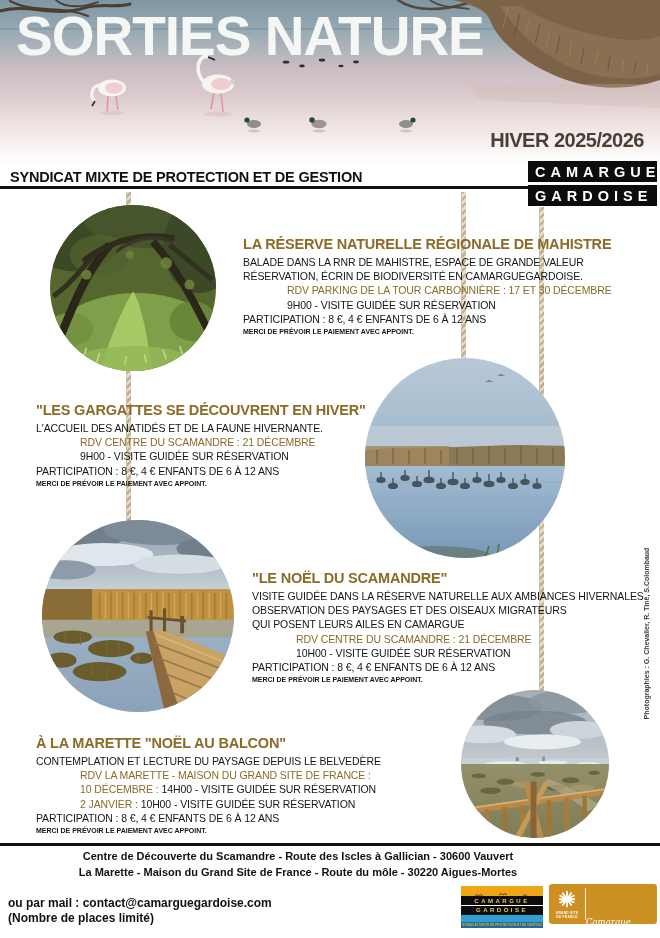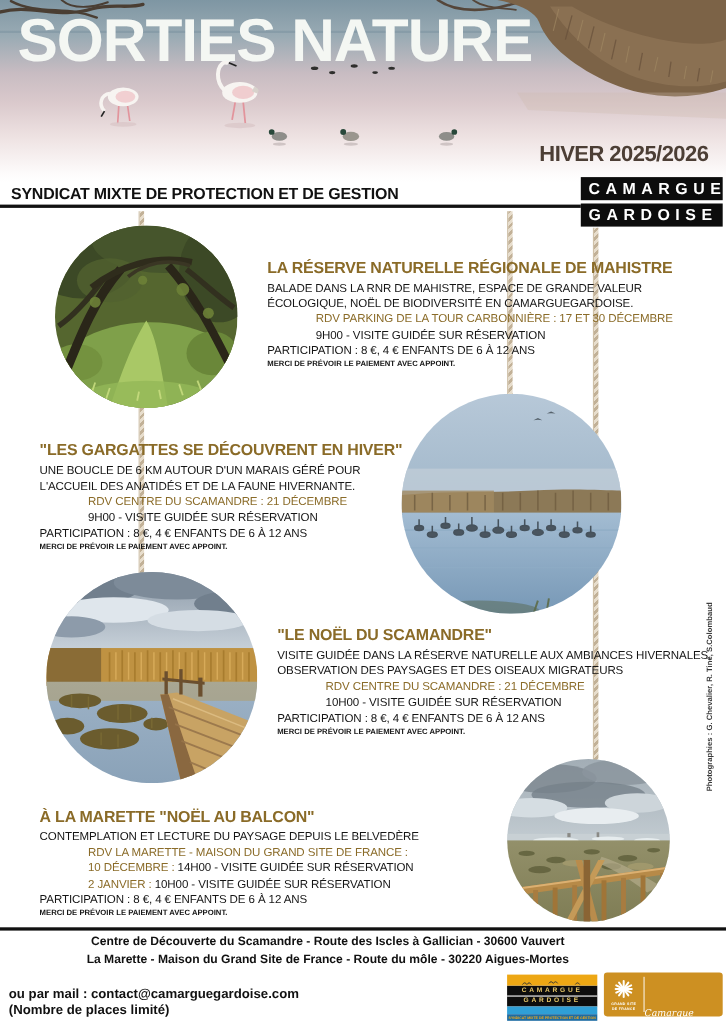--- a/index.html
+++ b/index.html
@@ -351,41 +351,41 @@
         <path d="M36,100 L56,62 L60,62 L40,100 Z" fill="#c49a58"></path>
         <path d="M52,100 L42,62 L46,62 L56,100 Z" fill="#b98c4c"></path>
         <rect x="47" y="62" width="4" height="38" fill="#8a6434"></rect>
       </g>
     </svg>
   </div>
 
   <div class="event" style="left:243px; top:236px;">
     <div class="etitle">LA RÉSERVE NATURELLE RÉGIONALE DE MAHISTRE</div>
     <div class="line">BALADE DANS LA RNR DE MAHISTRE, ESPACE DE GRANDE VALEUR</div>
-    <div class="line">ÉCOLOGIQUE, NOËL DE BIODIVERSITÉ EN CAMARGUEGARDOISE.</div>
+    <div class="line">RÉSERVATION, ÉCRIN DE BIODIVERSITÉ EN CAMARGUEGARDOISE.</div>
     <div class="line gold">RDV PARKING DE LA TOUR CARBONNIÈRE : 17 ET 30 DÉCEMBRE</div>
     <div class="line"><span class="gold"></span><span>9H00 - VISITE GUIDÉE SUR RÉSERVATION</span></div>
     <div class="line">PARTICIPATION : 8 €, 4 € ENFANTS DE 6 À 12 ANS</div>
     <div class="note">MERCI DE PRÉVOIR LE PAIEMENT AVEC APPOINT.</div>
   </div>
 
   <div class="event" style="left:36px; top:402px;">
     <div class="etitle">"LES GARGATTES SE DÉCOUVRENT EN HIVER"</div>
-    <div class="line">UNE BOUCLE DE 6 KM AUTOUR D'UN MARAIS GÉRÉ POUR</div>
     <div class="line">L'ACCUEIL DES ANATIDÉS ET DE LA FAUNE HIVERNANTE.</div>
     <div class="line gold">RDV CENTRE DU SCAMANDRE : 21 DÉCEMBRE</div>
     <div class="line"><span class="gold"></span><span>9H00 - VISITE GUIDÉE SUR RÉSERVATION</span></div>
     <div class="line">PARTICIPATION : 8 €, 4 € ENFANTS DE 6 À 12 ANS</div>
     <div class="note">MERCI DE PRÉVOIR LE PAIEMENT AVEC APPOINT.</div>
   </div>
 
   <div class="event" style="left:252px; top:570px;">
     <div class="etitle">"LE NOËL DU SCAMANDRE"</div>
     <div class="line">VISITE GUIDÉE DANS LA RÉSERVE NATURELLE AUX AMBIANCES HIVERNALES.</div>
     <div class="line">OBSERVATION DES PAYSAGES ET DES OISEAUX MIGRATEURS</div>
+    <div class="line">QUI POSENT LEURS AILES EN CAMARGUE</div>
     <div class="line gold">RDV CENTRE DU SCAMANDRE : 21 DÉCEMBRE</div>
     <div class="line"><span class="gold"></span><span>10H00 - VISITE GUIDÉE SUR RÉSERVATION</span></div>
     <div class="line">PARTICIPATION : 8 €, 4 € ENFANTS DE 6 À 12 ANS</div>
     <div class="note">MERCI DE PRÉVOIR LE PAIEMENT AVEC APPOINT.</div>
   </div>
 
   <div class="event" style="left:36px; top:735px;">
     <div class="etitle">À LA MARETTE "NOËL AU BALCON"</div>
     <div class="line">CONTEMPLATION ET LECTURE DU PAYSAGE DEPUIS LE BELVEDÈRE</div>
     <div class="line gold">RDV LA MARETTE - MAISON DU GRAND SITE DE FRANCE :</div>

